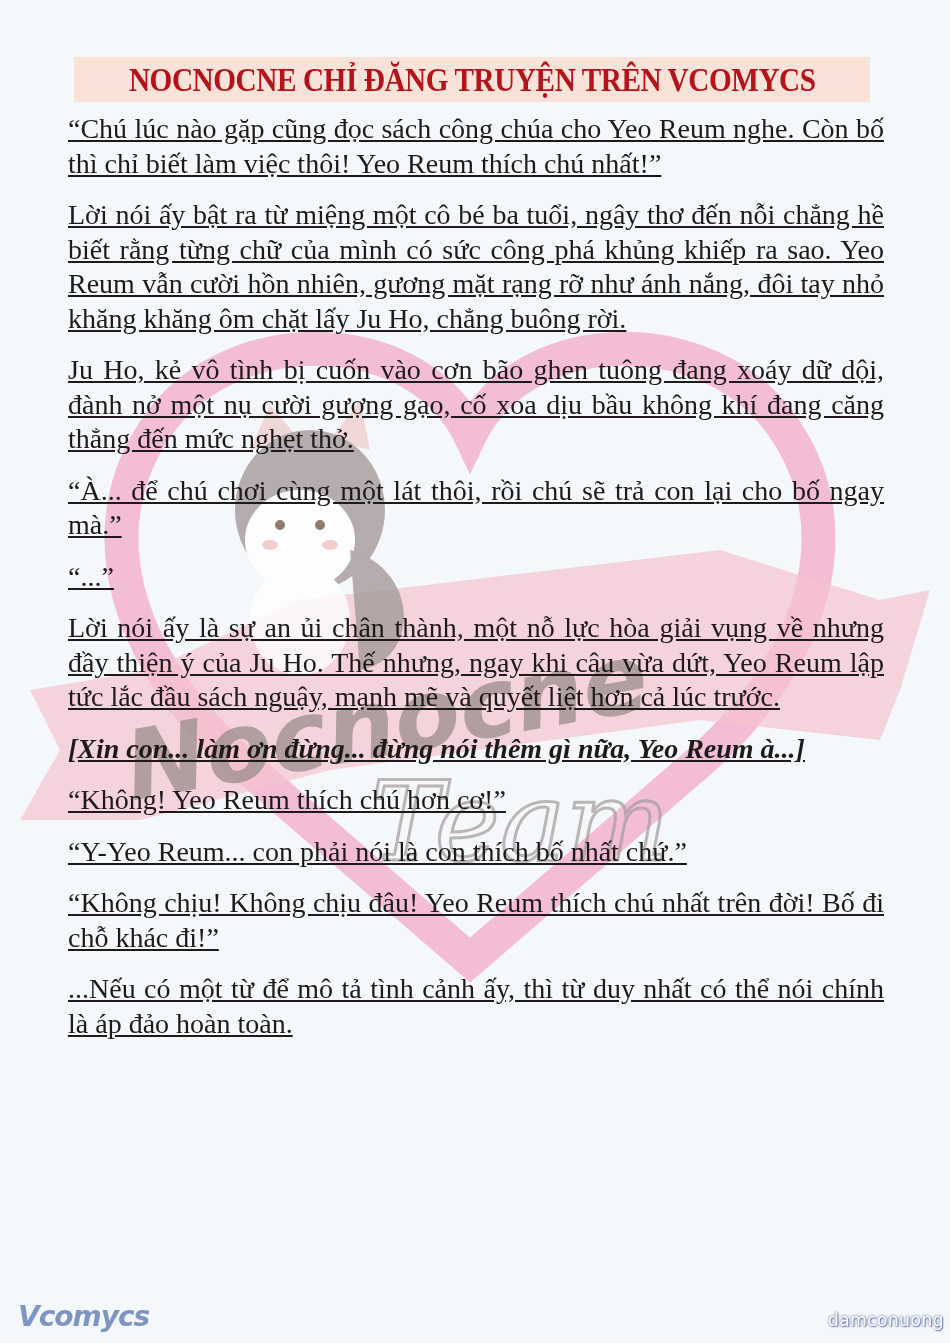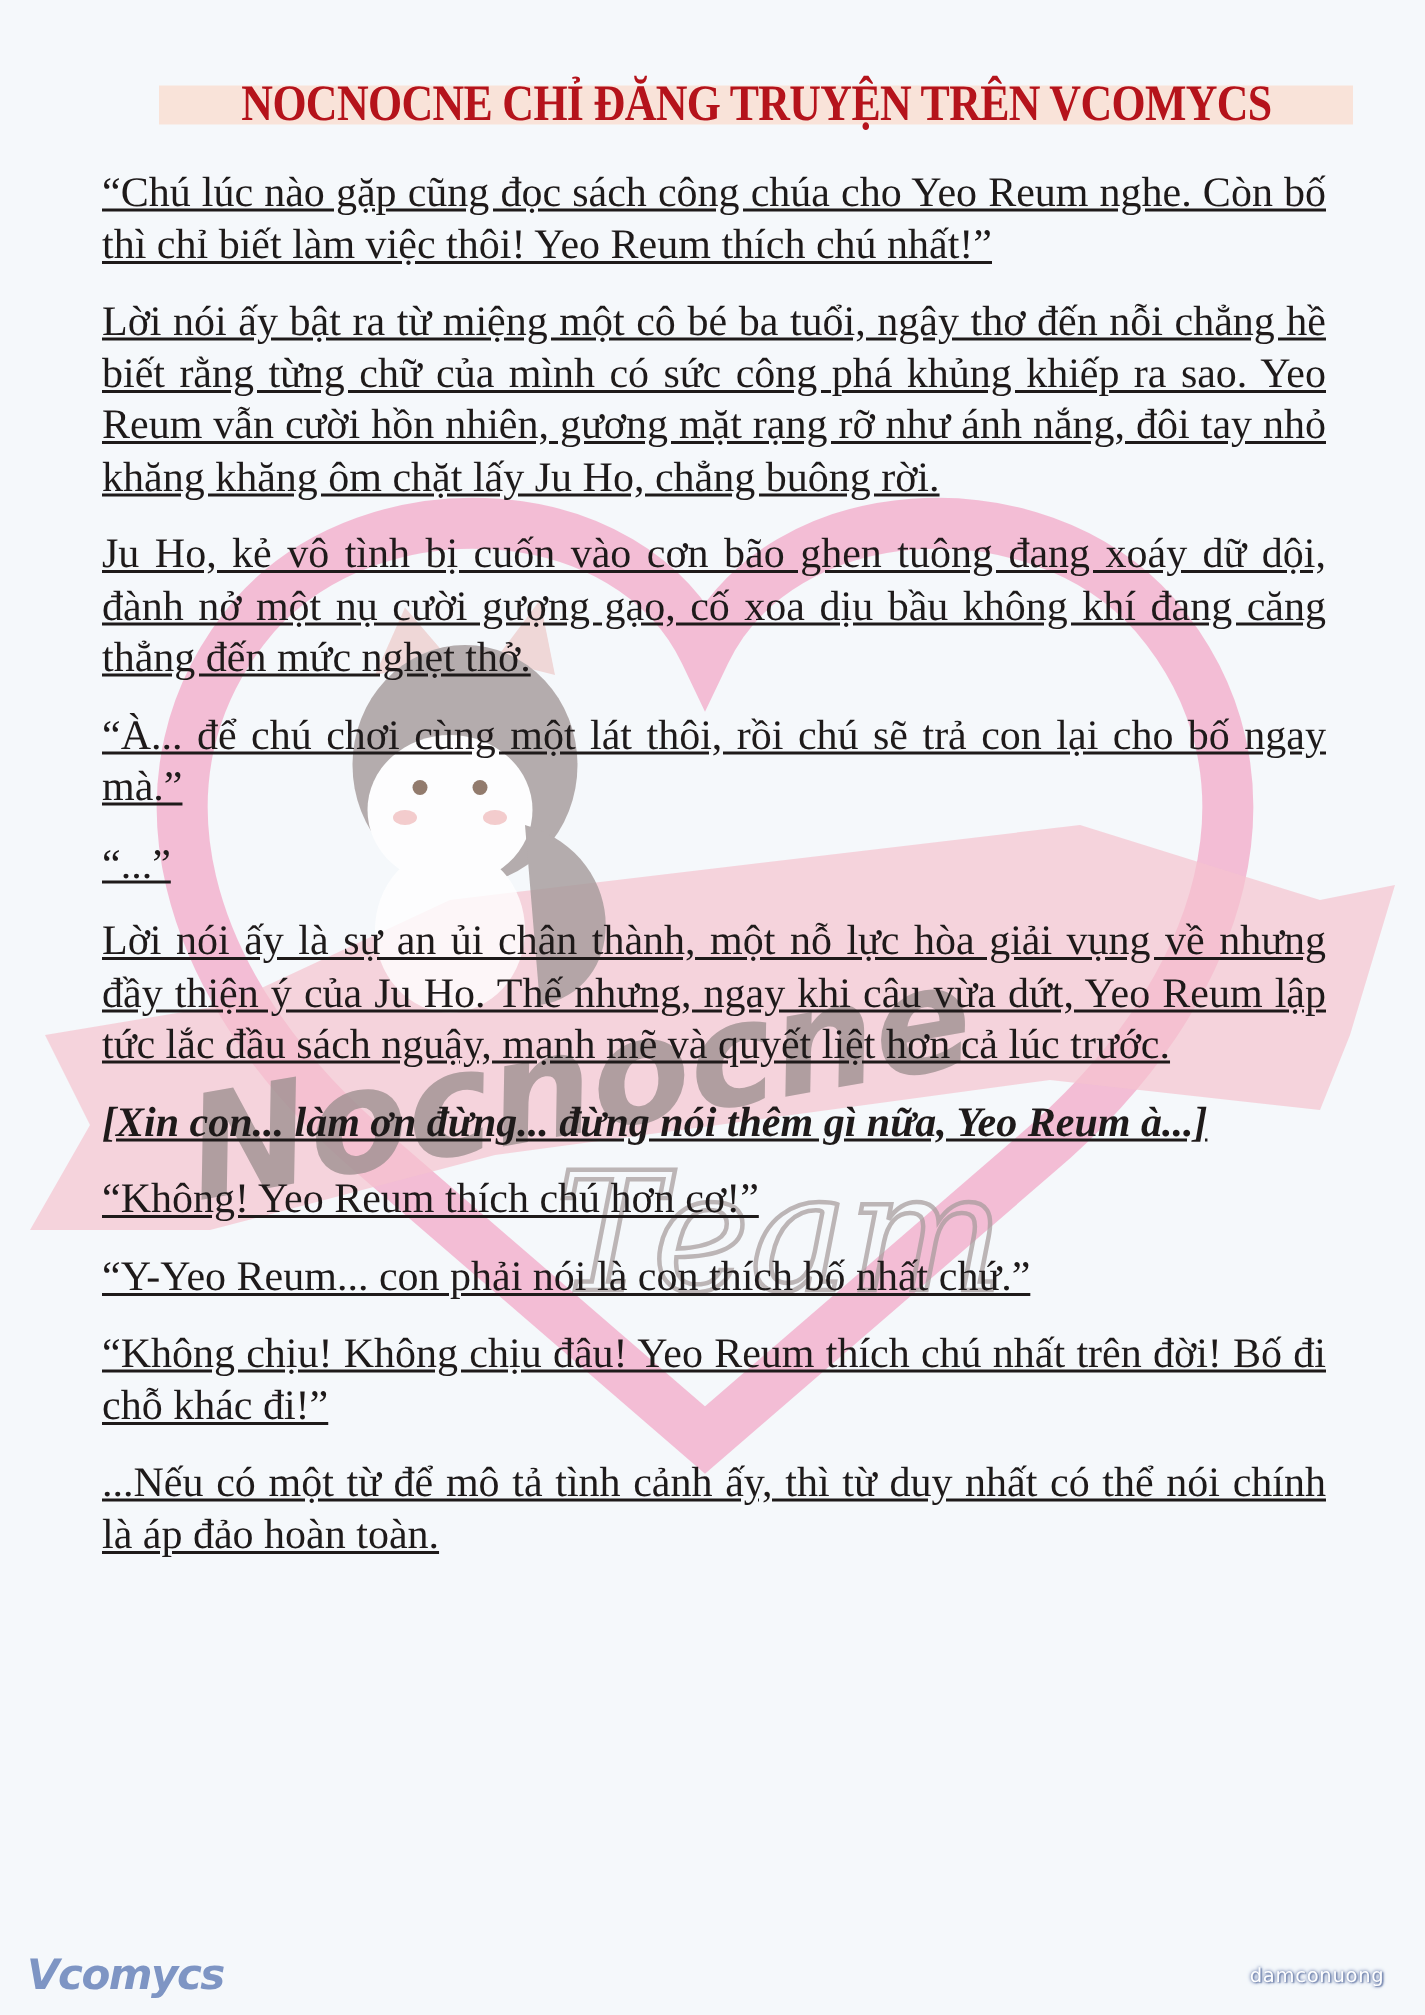--- a/index.html
+++ b/index.html
@@ -22,27 +22,26 @@
       width: 950px;
       height: 700px;
       z-index: 0;
       pointer-events: none;
     }
     .banner {
       position: absolute;
       left: 74px;
       top: 57px;
       width: 796px;
-      height: 26px;
+      height: 45px;
       background: #f9e3d9;
       z-index: 1;
       display: flex;
       align-items: center;
       justify-content: center;
-      margin-left: 32px;
     }
     .banner-text {
       color: #b5131b;
       font-family: "Liberation Serif", "DejaVu Serif", serif;
       font-weight: bold;
       font-size: 34px;
       letter-spacing: -0.5px;
       transform: scaleX(0.86);
       white-space: nowrap;
     }
@@ -71,25 +70,25 @@
       z-index: 1;
       font-family: "DejaVu Sans", sans-serif;
       font-style: italic;
       font-weight: bold;
       font-size: 28px;
       color: #7e95c4;
       letter-spacing: -1px;
     }
     .logo-damconuong {
       position: absolute;
-      right: 27px;
+      right: 6px;
       top: 1310px;
       z-index: 1;
       font-family: "DejaVu Sans", sans-serif;
-      font-size: 13px;
+      font-size: 17px;
       color: #ffffff;
       text-shadow: 0 0 3px #7d8fb8, 0 0 2px #7d8fb8, 1px 1px 1px #6a7ca6;
       letter-spacing: 0.5px;
     }
   </style>
 </head>
 <body>
 
 <svg class="watermark" viewBox="0 0 950 700" xmlns="http://www.w3.org/2000/svg">
 

